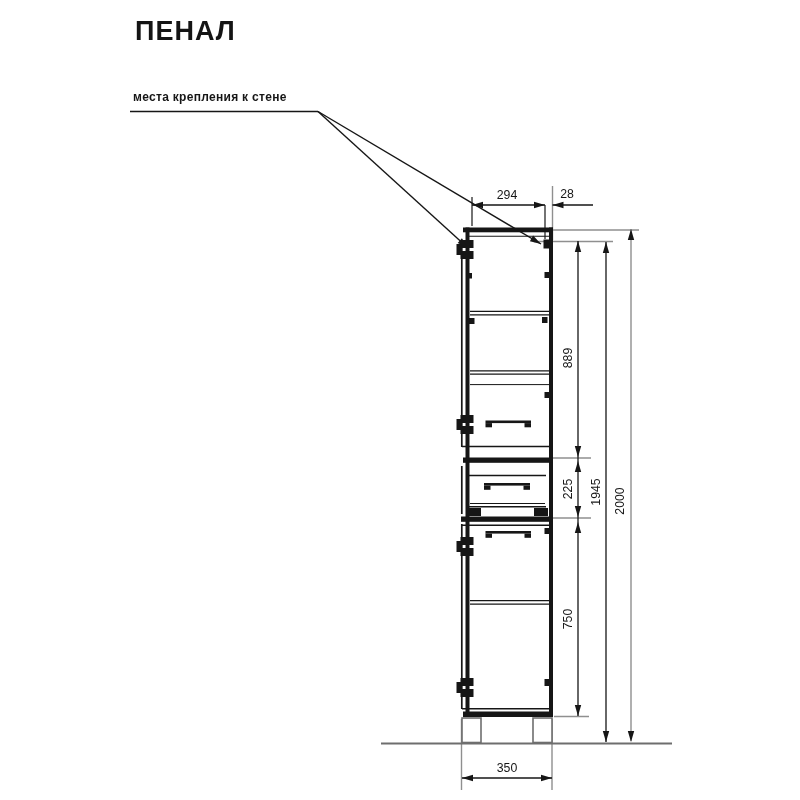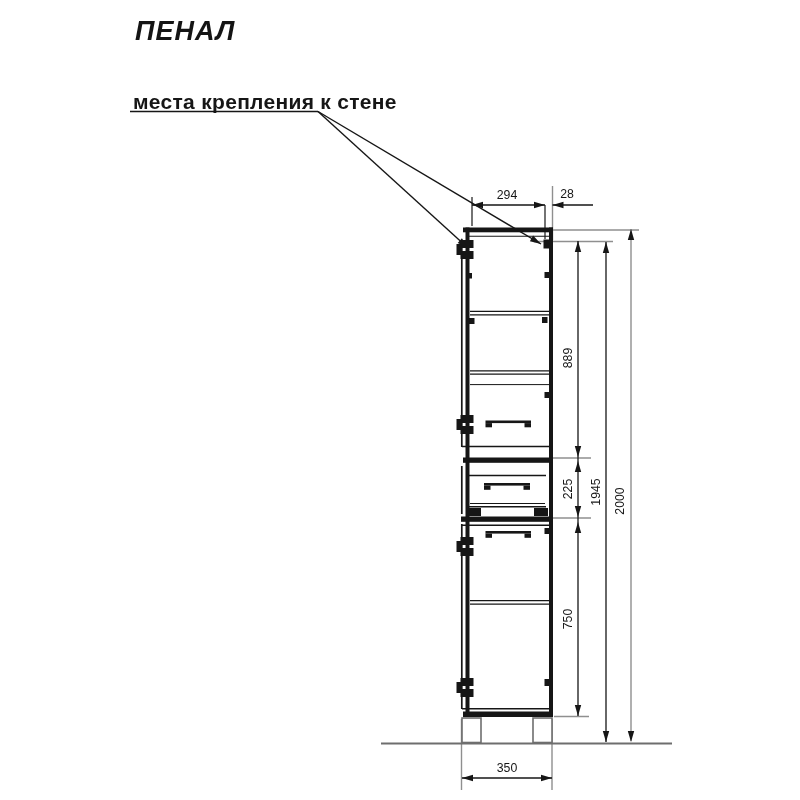--- a/index.html
+++ b/index.html
@@ -2,25 +2,25 @@
 <html><head>
 <meta charset="utf-8">
 <style>
   html,body{margin:0;padding:0;background:#ffffff;}
   .canvas{
     position:relative;width:800px;height:800px;background:#ffffff;overflow:hidden;
     font-family:"Liberation Sans",sans-serif;color:#111;
   }
   .title{
     position:absolute;left:135px;top:16px;display:flex;gap:30px;
-    font-size:27px;font-style:italic;font-weight:bold;letter-spacing:1px;
+    font-size:27px;font-weight:bold;letter-spacing:1px;
     white-space:nowrap;color:#141414;
   }
   .note-label{
-    position:absolute;left:133px;top:90px;font-size:21px;font-weight:bold;
+    position:absolute;left:133px;top:90px;font-size:12px;font-weight:bold;
     letter-spacing:0.3px;color:#161616;white-space:nowrap;
   }
   svg text{font-family:"Liberation Sans",sans-serif;fill:#161616;}
   .dimtxt{font-size:12.3px;}
 </style>
 </head>
 <body>
 
 <div class="canvas">
 

